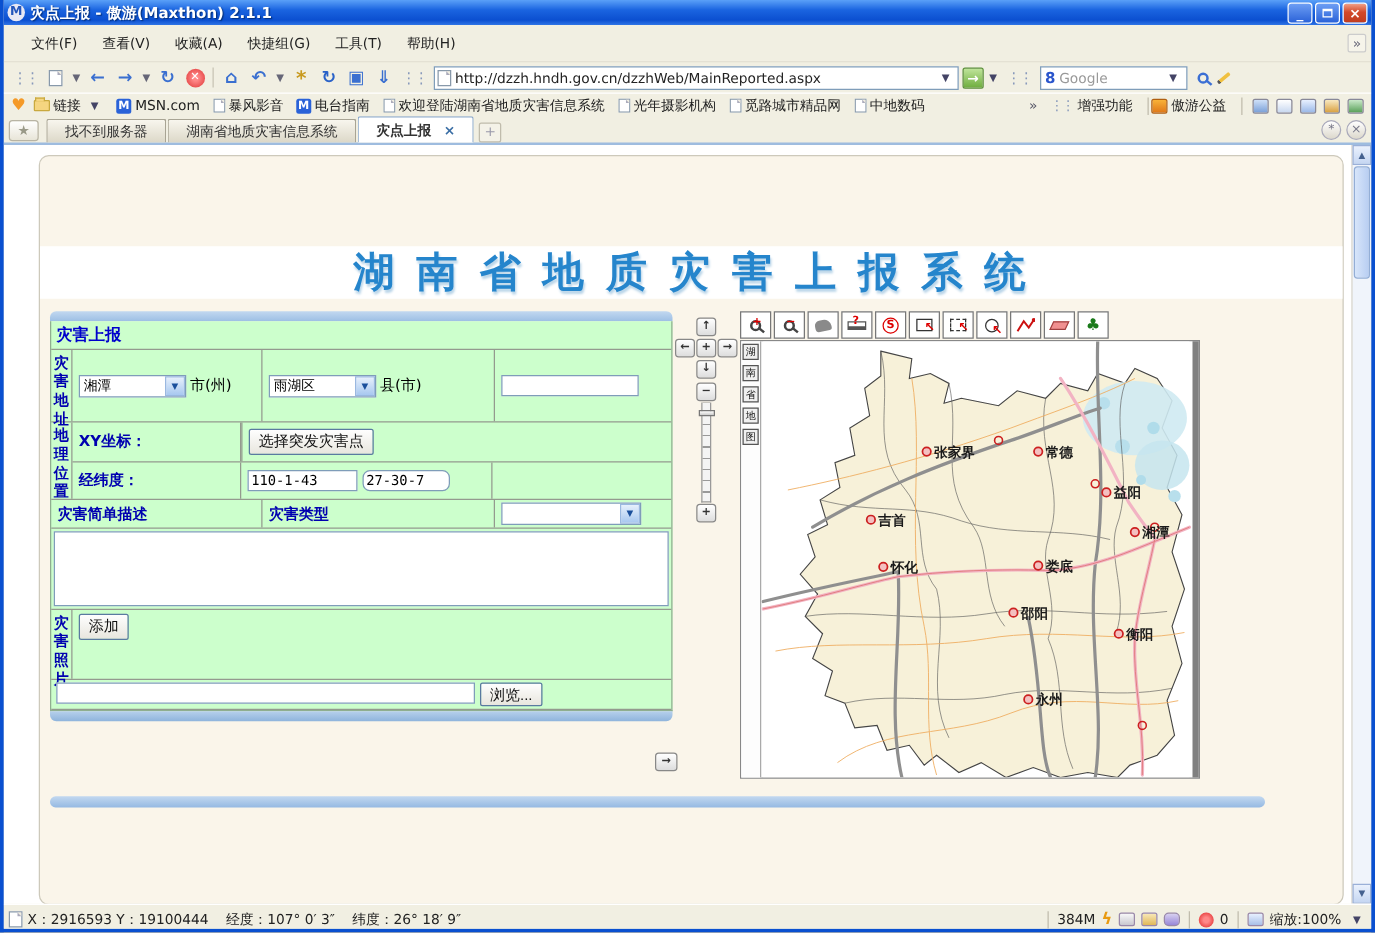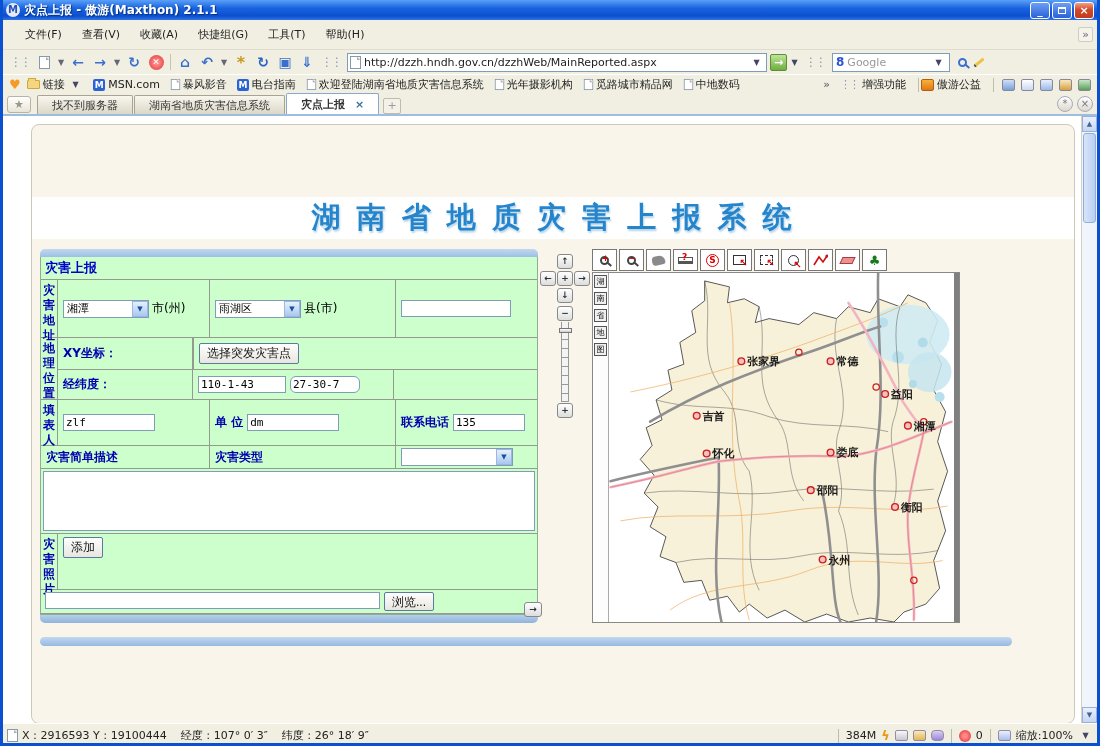--- a/index.html
+++ b/index.html
@@ -54,21 +54,21 @@
 .tab.active{background:#fff;font-weight:bold;height:21px;border-color:#8aa8cc}
 .tabclose{color:#3a6ea5;font-weight:bold;margin-left:10px}
 .newtab{width:18px;height:16px;border:1px solid #c0bcac;border-radius:2px;background:#f4f2e8;color:#99a;text-align:center;line-height:14px;margin-left:3px}
 .tabbar .rightbtns{margin-left:auto;display:flex;align-items:center;margin-bottom:2px}
 .roundbtn{width:16px;height:16px;border:1px solid #aab;border-radius:50%;background:linear-gradient(#fff,#dcd8cc);color:#778;text-align:center;line-height:14px;font-size:10px;margin-left:4px}
 
 .content{flex:1;display:flex;background:#fff;overflow:hidden}
 .pagearea{flex:1;position:relative;background:#fff;overflow:hidden}
 .panel{position:absolute;left:28px;right:6px;top:8px;height:600px;background:#faf5ea;border:1px solid #cdc9bb;border-radius:8px}
 .titleband{margin-top:72px;height:42px;background:#fff;display:flex;align-items:center;justify-content:center}
-.bigtitle{font-size:29px;font-weight:bold;letter-spacing:3px;color:#2585cc;text-shadow:1px 2px 2px #b8d4e8}
+.bigtitle{font-size:33px;font-weight:bold;letter-spacing:3px;color:#2585cc;text-shadow:1px 2px 2px #b8d4e8}
 .mainsec{display:flex;margin:10px 0 0 8px;position:relative}
 
 .formcol{width:498px;flex:none}
 .bluestrip{height:8px;background:linear-gradient(#c2d8f0,#9dbfe4);border-radius:5px 5px 0 0}
 .gform{background:#ccffcc;border:1px solid #8fae8f;border-top:none;font-size:12px;color:#000}
 .fhead{color:#0000cc;font-weight:bold;font-size:13px;padding:2px 4px;border-bottom:1px solid #949a8e}
 .frow{display:flex;border-bottom:1px solid #949a8e;align-items:stretch}
 .vlab{width:17px;flex:none;border-right:1px solid #949a8e;color:#0000b0;font-weight:bold;text-align:center;word-break:break-all;line-height:1.25;padding-top:3px;font-size:12px}
 .fc{border-right:1px solid #949a8e;display:flex;align-items:center;padding:3px 5px}
 .fc:last-child{border-right:none}
@@ -305,34 +305,20 @@
                       </div>
                     <div class="fc" style="width:200px;border-right:none">
                       <input class="xpinput" style="width: 88px;" value="110-1-43">
                       <input class="xpinput" style="width: 70px; margin-left: 4px; border-radius: 6px;" value="27-30-7">
                     </div>
                     <div class="fc c3" style="border-left:1px solid #949a8e"></div>
                   </div>
                 </div>
               </div>
 
-              <div class="frow" style="height:46px">
-                <div class="vlab">填表人</div>
-                <div class="fc c1">
-                    <input class="xpinput" style="width: 92px;" value="zlf">
-                  </div>
-                <div class="fc c2">
-                    <span class="lbl">单  位</span>
-                    <input class="xpinput" style="width: 92px;" value="dm">
-                  </div>
-                <div class="fc c3">
-                    <span class="lbl">联系电话</span>
-                    <input class="xpinput" style="width: 72px;" value="135">
-                  </div>
-              </div>
 
               <div class="frow" style="height:23px">
                 <div class="fc" style="width:169px">
                     <span class="lbl">灾害简单描述</span>
                   </div>
                 <div class="fc" style="width:186px">
                     <span class="lbl">灾害类型</span>
                   </div>
                 <div class="fc c3">
                     <span class="xpselect" style="width:112px">

